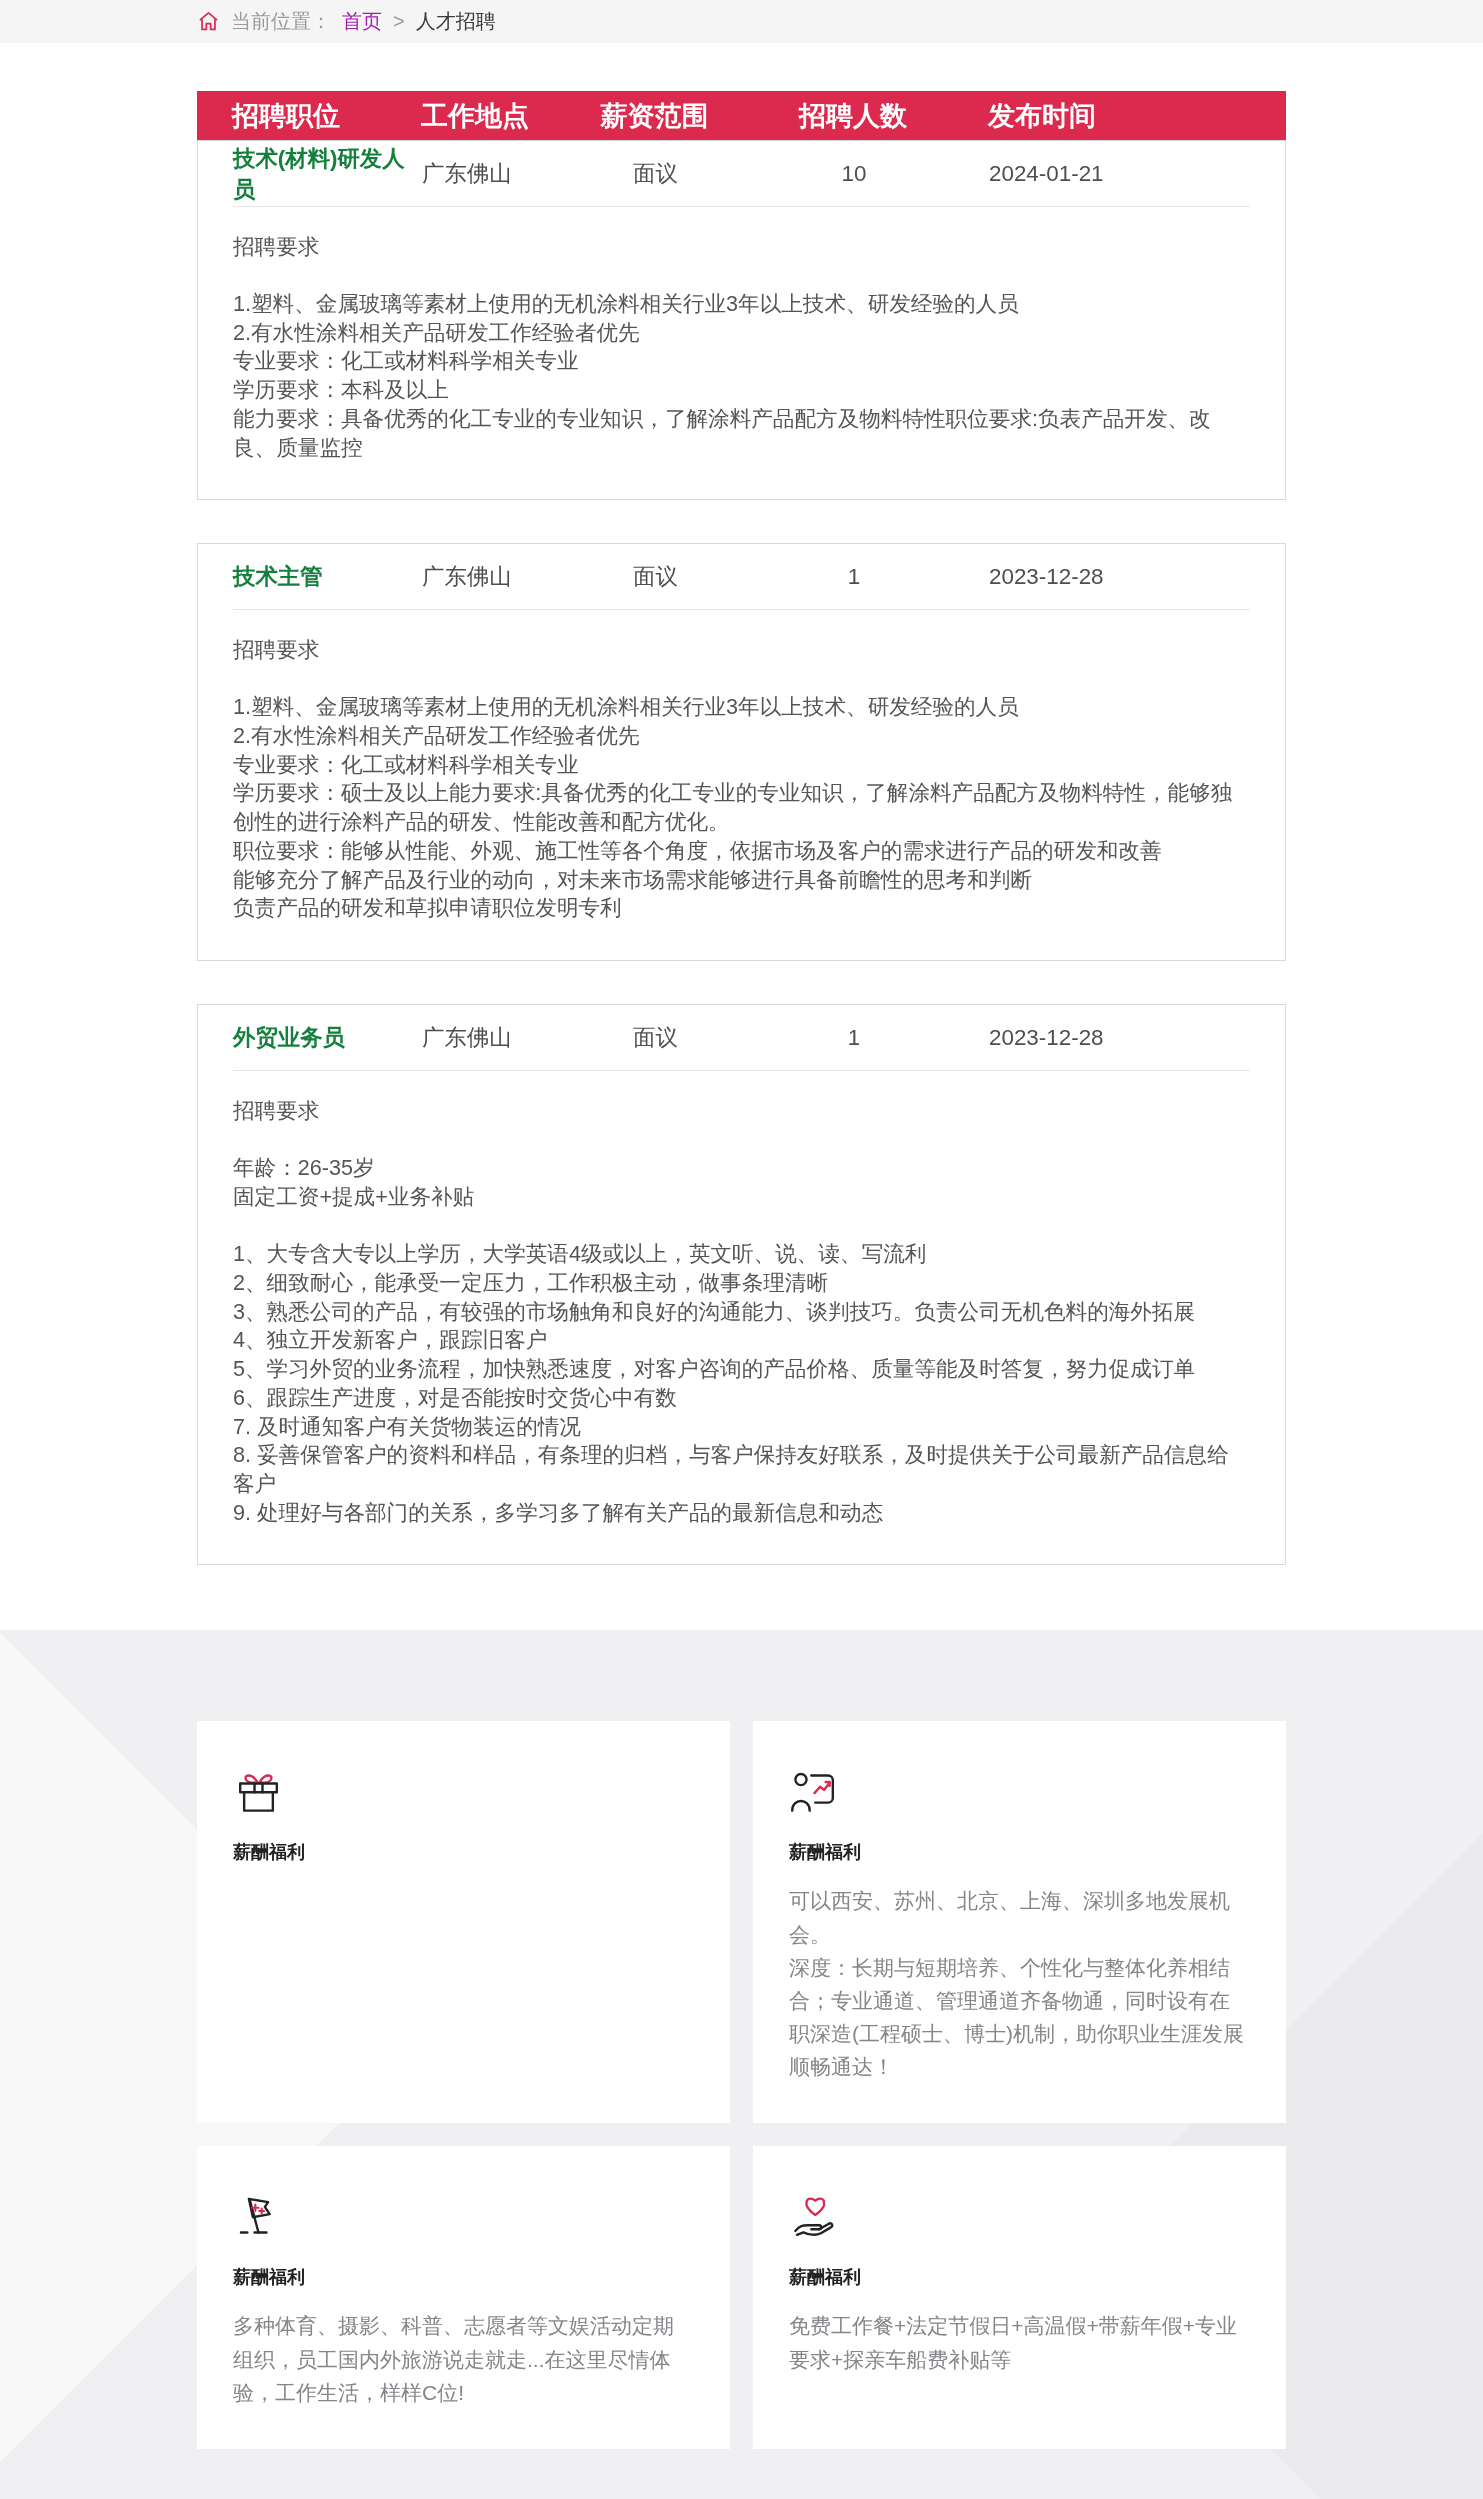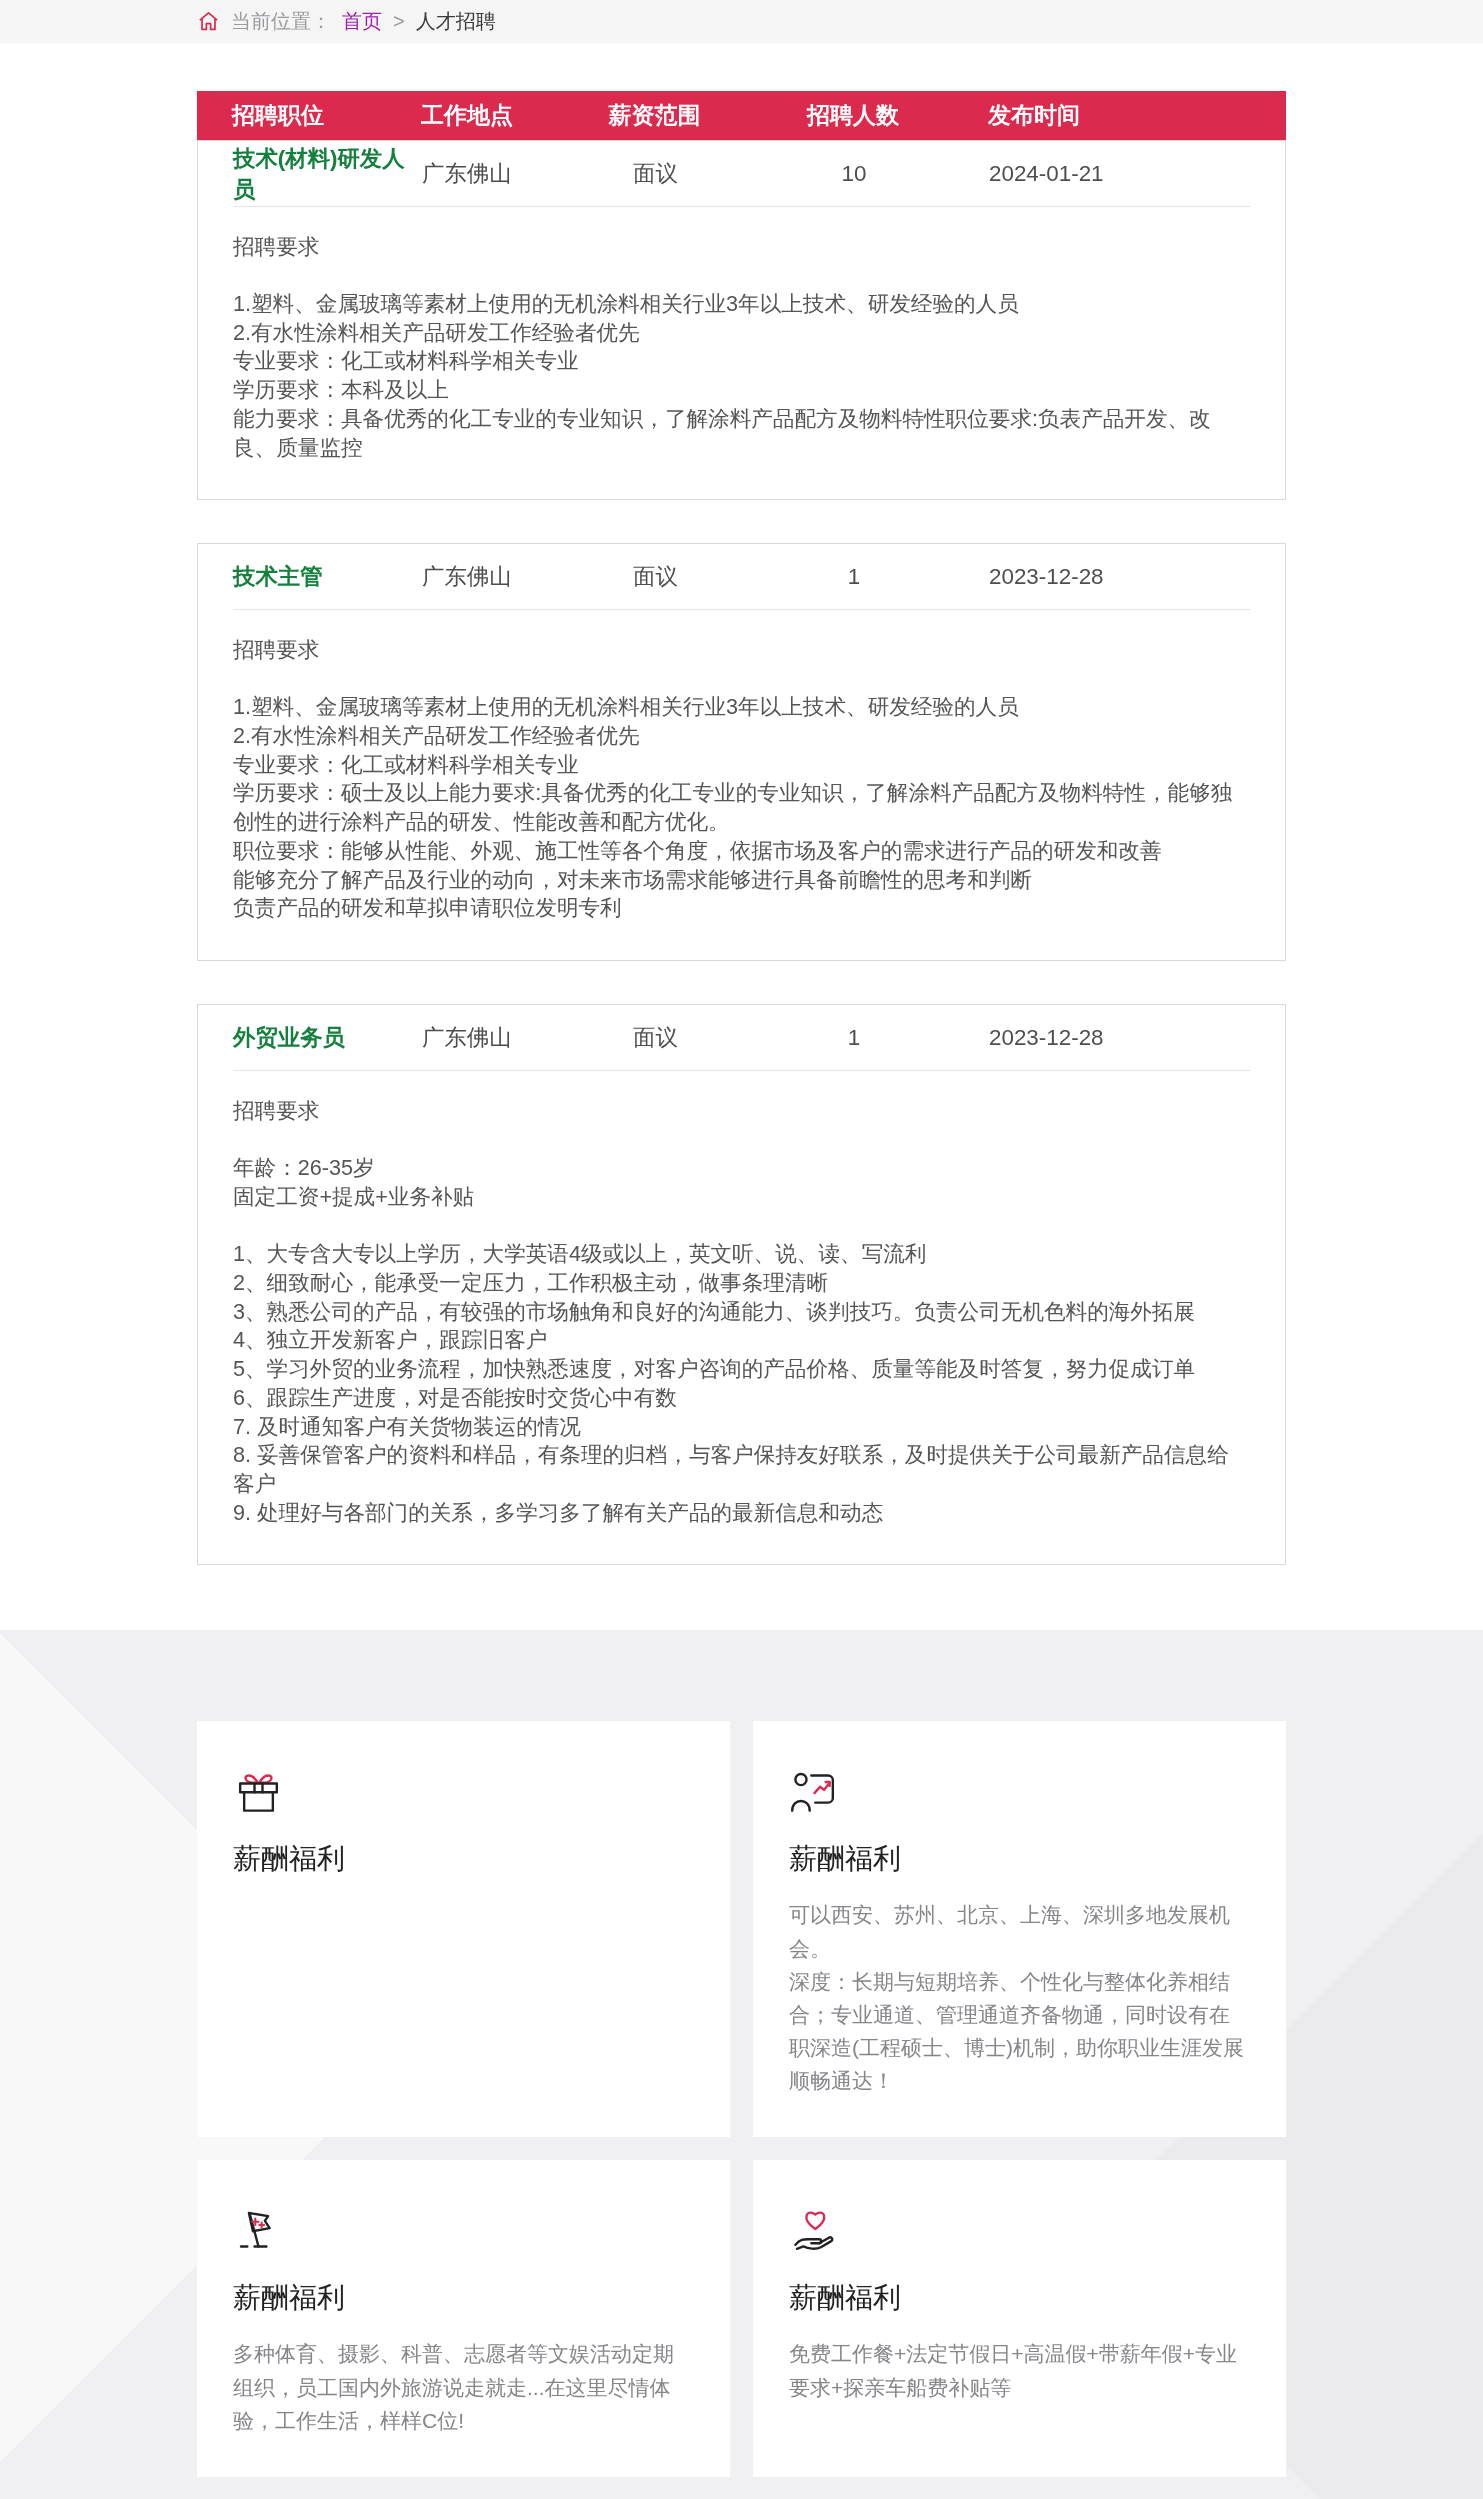--- a/index.html
+++ b/index.html
@@ -11,21 +11,21 @@
   .breadcrumb{display:flex;align-items:center;gap:11px;font-size:20px;color:#9A9A9E;}
   .breadcrumb a{color:#a21caf;text-decoration:none;cursor:pointer;}
   .breadcrumb .current{color:#3A3A3A;}
   .home-ico{display:flex;align-items:center;}
 
   
   main{padding-top:48px;}
   .grid-cols{display:grid;grid-template-columns:189px 170px 127px 270px 1fr;
     padding:0 35px;align-items:center;}
   .thead{background:#DC2A4F;height:49px;}
-  .thead span{color:#fff;font-weight:700;font-size:23px;}
+  .thead span{color:#fff;font-weight:700;font-size:27px;}
   .c3,.c4{text-align:center;}
   .job-card{border:0.8px solid #D9D9D9;margin-bottom:43px;background:#fff;}
   .job-row{height:65px;font-size:22.4px;color:#4E4E4E;cursor:pointer;}
   .job-row .title{font-weight:700;color:#15803d;}
   .divider{border-top:0.8px solid #E6E6E6;margin:0 35px;}
   .job-req{padding:25px 35px 37px;font-size:21.6px;color:#555;}
   .req-label{margin-bottom:29px;}
   .req-text{white-space:pre-line;line-height:1.33;}
 
   
@@ -33,21 +33,21 @@
     position:relative;overflow:hidden;}
   .benefits::before{content:"";position:absolute;width:587px;height:587px;
     background:rgba(255,255,255,.5);transform:rotate(45deg);left:-294px;top:124px;}
   .benefits::after{content:"";position:absolute;width:587px;height:587px;
     background:rgba(0,0,0,.018);transform:rotate(45deg);right:-294px;top:324px;}
   .benefits h2{text-align:center;font-size:32px;color:#1E1E1E;margin:0 0 48px;
     font-weight:700;position:relative;z-index:1;}
   .cards{display:grid;grid-template-columns:1fr 1fr;gap:23px;position:relative;z-index:1;}
   .bcard{background:#fff;padding:45px 36px 40px;box-sizing:border-box;}
   .bicon{width:51px;height:51px;display:block;}
-  .bcard h3{font-size:28px;margin:23px 0 0;color:#222;font-weight:400;}
+  .bcard h3{font-size:18px;margin:23px 0 0;color:#222;font-weight:700;}
   .bcard p{margin:20px 0 0;font-size:21px;line-height:1.58;color:#85858A;}
 </style>
 </head>
 <body>
 
 <header class="breadcrumb-bar">
   <div class="container breadcrumb">
     <span class="home-ico">
       <svg width="23" height="23" viewBox="0 0 32 32" fill="none" stroke="#DC2A4F" stroke-width="2.4" stroke-linejoin="round">
           <path d="M4 14 L16 4 L28 14"></path>

